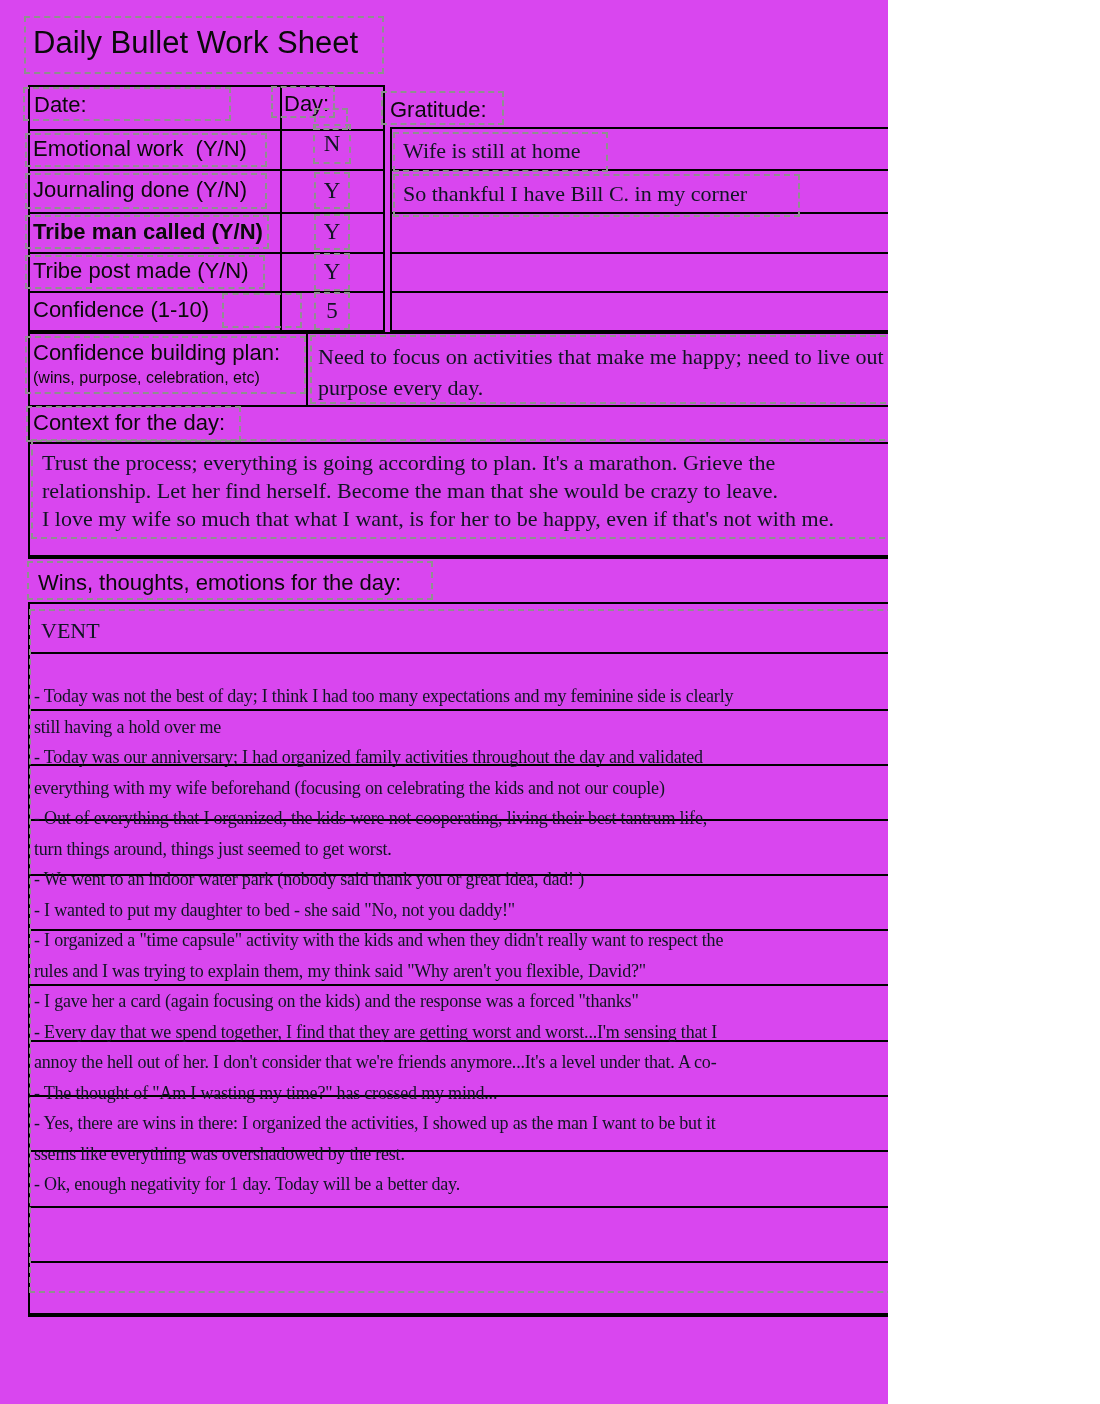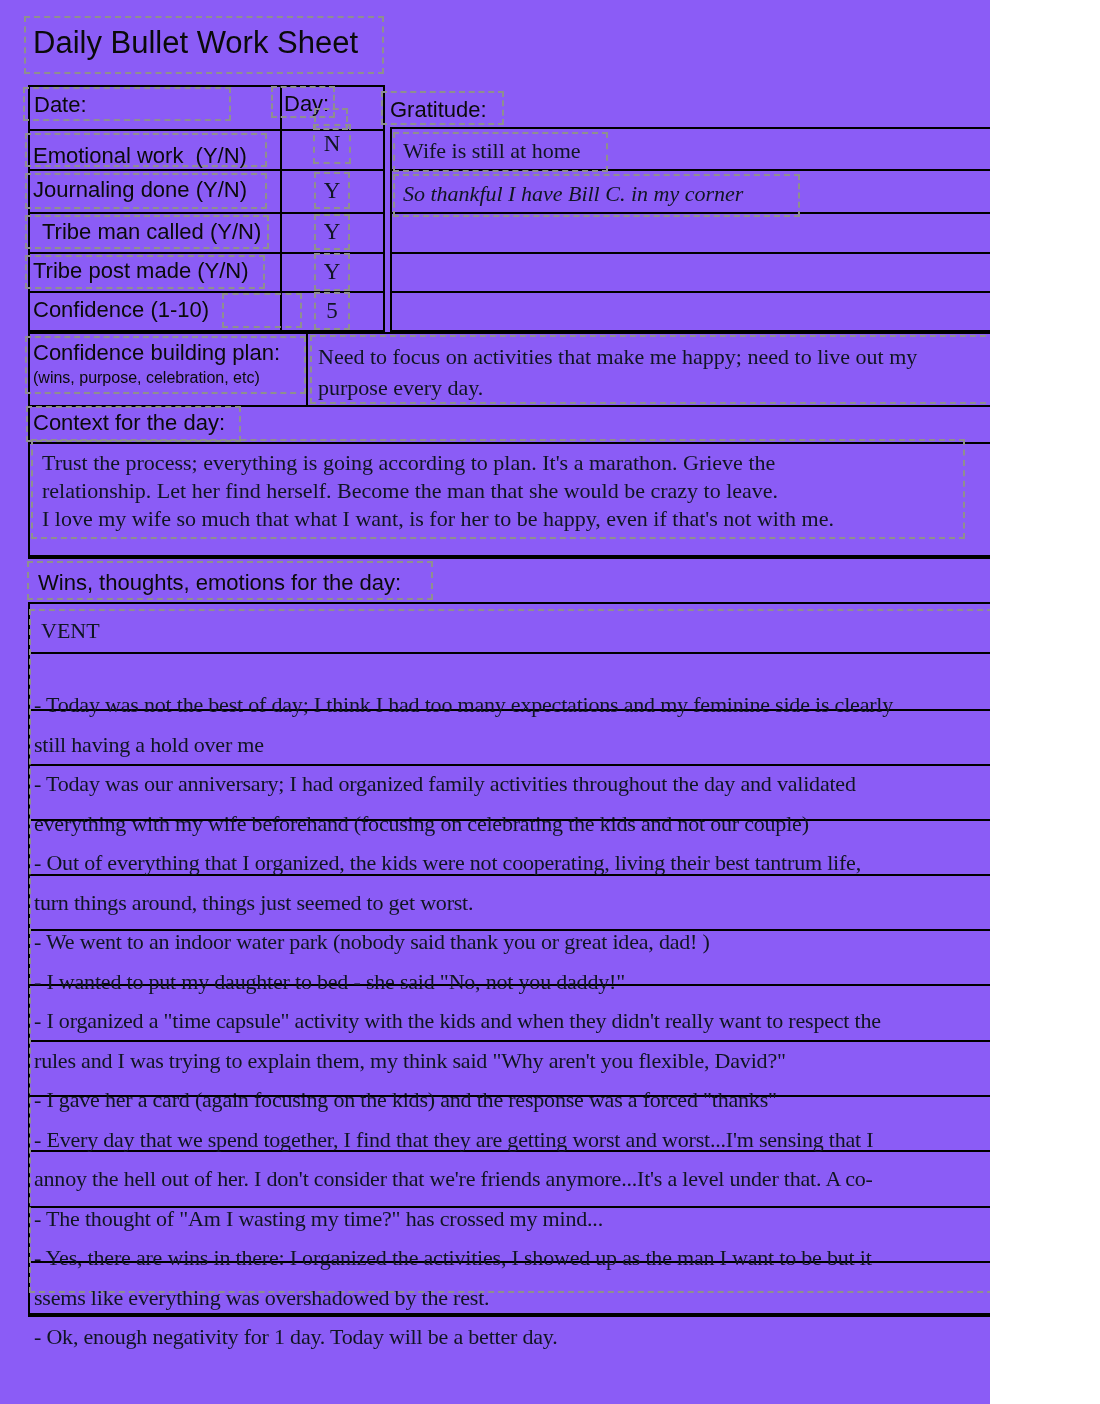--- a/index.html
+++ b/index.html
@@ -1,30 +1,30 @@
 <!DOCTYPE html>
 <html><head>
 <meta charset="utf-8">
 <style>
   html,body{margin:0;padding:0;background:#fff;}
-  .page{position:relative;width:990px;height:1404px;background:#8b5cf6;overflow:hidden;
+  .page{position:relative;width:888px;height:1404px;background:#d946ef;overflow:hidden;
         font-family:"Liberation Sans",sans-serif;}
   .abs{position:absolute;}
   .tbl{position:absolute;border:2px solid #000;box-sizing:border-box;background:transparent;}
   .hline{position:absolute;left:0;right:0;height:2px;background:#000;}
   .vline{position:absolute;width:2px;background:#000;}
   .dashed{position:absolute;border:2px dashed #8f8f8f;box-sizing:border-box;background:transparent;}
   .sans{font-family:"Liberation Sans",sans-serif;color:#0a0a0a;line-height:1.12;white-space:pre;}
   .serif{font-family:"Liberation Serif",serif;color:#101522;line-height:1.12;white-space:pre;}
   .title{font-size:31px;}
   .lbl{font-size:22px;}
   .sublbl{font-size:16px;}
   .val{font-size:23px;display:flex;align-items:center;justify-content:center;}
   .content{font-size:22px;}
-  .ventline{font-size:22px;line-height:30.5px;white-space:pre;letter-spacing:-0.2px;margin-top:9px;}
+  .ventline{font-size:18px;line-height:30.5px;white-space:pre;letter-spacing:-0.2px;}
   .ctxline{font-size:22px;line-height:28px;white-space:pre;}
   .planline{font-size:22px;line-height:31px;white-space:pre;}
 </style>
 </head>
 <body>
 
 <div class="page">
 
   <div class="dashed" style="left:24px;top:16px;width:360px;height:58px;"></div>
   <div class="abs sans title" style="left:33px;top:26px;">Daily Bullet Work Sheet</div>
@@ -38,25 +38,25 @@
     <div class="hline" style="top:204px;"></div>
   </div>
 
   <div class="dashed" style="left:23px;top:87px;width:208px;height:34px;"></div>
   <div class="abs sans lbl" style="left:34px;top:93px;">Date:</div>
   <div class="dashed" style="left:271px;top:86px;width:64px;height:32px;"></div>
   <div class="abs sans lbl" style="left:284px;top:92px;">Day:</div>
   <div class="dashed" style="left:314px;top:108px;width:34px;height:22px;"></div>
 
   <div class="dashed" style="left:25px;top:133px;width:242px;height:34px;"></div>
-  <div class="abs sans lbl" style="left:33px;top:137px;margin-top:7px;">Emotional work  (Y/N)</div>
+  <div class="abs sans lbl" style="left:33px;top:137px;">Emotional work  (Y/N)</div>
   <div class="dashed" style="left:25px;top:173px;width:242px;height:36px;"></div>
   <div class="abs sans lbl" style="left:33px;top:178px;">Journaling done (Y/N)</div>
   <div class="dashed" style="left:25px;top:215px;width:244px;height:34px;"></div>
-  <div class="abs sans lbl" style="left:42px;top:220px;">Tribe man called (Y/N)</div>
+  <div class="abs sans lbl" style="left:33px;top:220px;font-weight:bold;">Tribe man called (Y/N)</div>
   <div class="dashed" style="left:25px;top:255px;width:240px;height:34px;"></div>
   <div class="abs sans lbl" style="left:33px;top:259px;">Tribe post made (Y/N)</div>
   <div class="abs sans lbl" style="left:33px;top:298px;">Confidence (1-10)</div>
   <div class="dashed" style="left:222px;top:293px;width:80px;height:35px;"></div>
 
   <div class="dashed serif val" style="left:313px;top:124px;width:38px;height:40px;">N</div>
   <div class="dashed serif val" style="left:314px;top:172px;width:36px;height:37px;">Y</div>
   <div class="dashed serif val" style="left:314px;top:214px;width:36px;height:36px;">Y</div>
   <div class="dashed serif val" style="left:314px;top:253px;width:36px;height:38px;">Y</div>
   <div class="dashed serif val" style="left:314px;top:292px;width:36px;height:38px;">5</div>
@@ -66,21 +66,21 @@
 
   <div class="tbl" style="left:390px;top:127px;width:665px;height:205px;">
     <div class="hline" style="top:40px;"></div>
     <div class="hline" style="top:83px;"></div>
     <div class="hline" style="top:123px;"></div>
     <div class="hline" style="top:162px;"></div>
   </div>
   <div class="dashed" style="left:393px;top:132px;width:215px;height:40px;"></div>
   <div class="abs serif content" style="left:403px;top:139px;">Wife is still at home</div>
   <div class="dashed" style="left:393px;top:174px;width:407px;height:43px;"></div>
-  <div class="abs serif content" style="left:403px;top:182px;font-style:italic;">So thankful I have Bill C. in my corner</div>
+  <div class="abs serif content" style="left:403px;top:182px;">So thankful I have Bill C. in my corner</div>
 
   <div class="tbl" style="left:28px;top:332px;width:1027px;height:227px;border-bottom-width:4px;">
     <div class="hline" style="top:71px;"></div>
     <div class="hline" style="top:108px;"></div>
     <div class="vline" style="left:276px;top:0;height:71px;"></div>
   </div>
 
   <div class="dashed" style="left:25px;top:336px;width:281px;height:58px;"></div>
   <div class="abs sans lbl" style="left:33px;top:341px;">Confidence building plan:</div>
   <div class="abs sans sublbl" style="left:33px;top:369px;text-align:center;">(wins, purpose, celebration, etc)</div>

